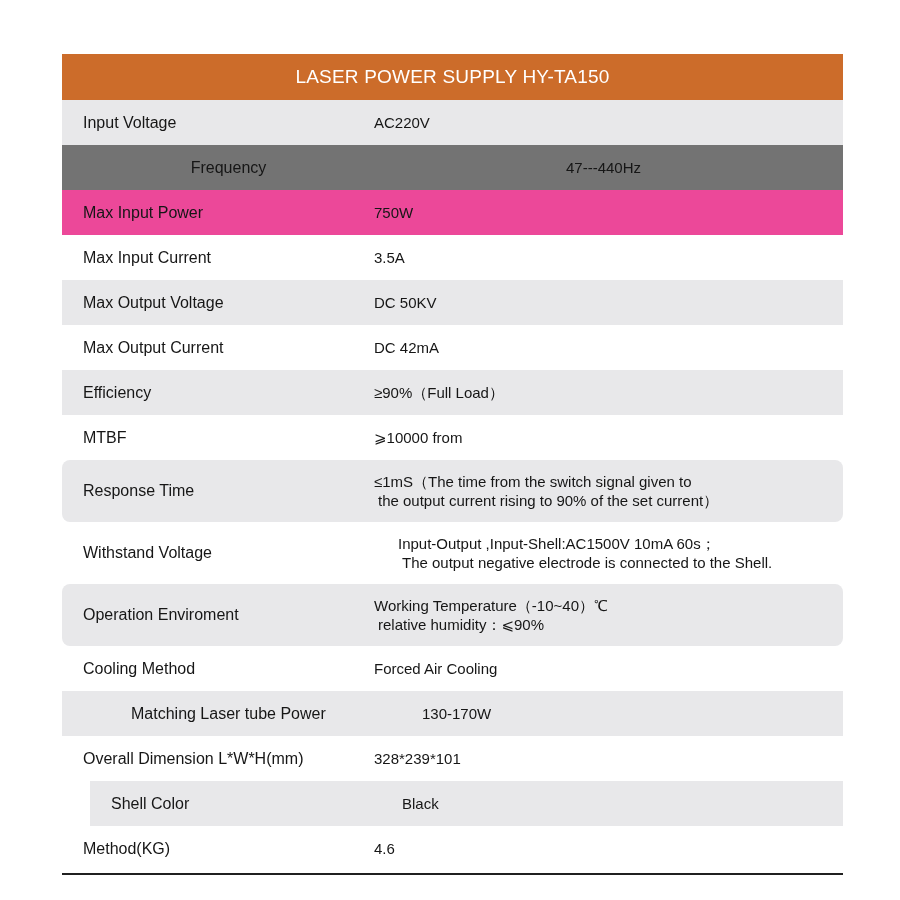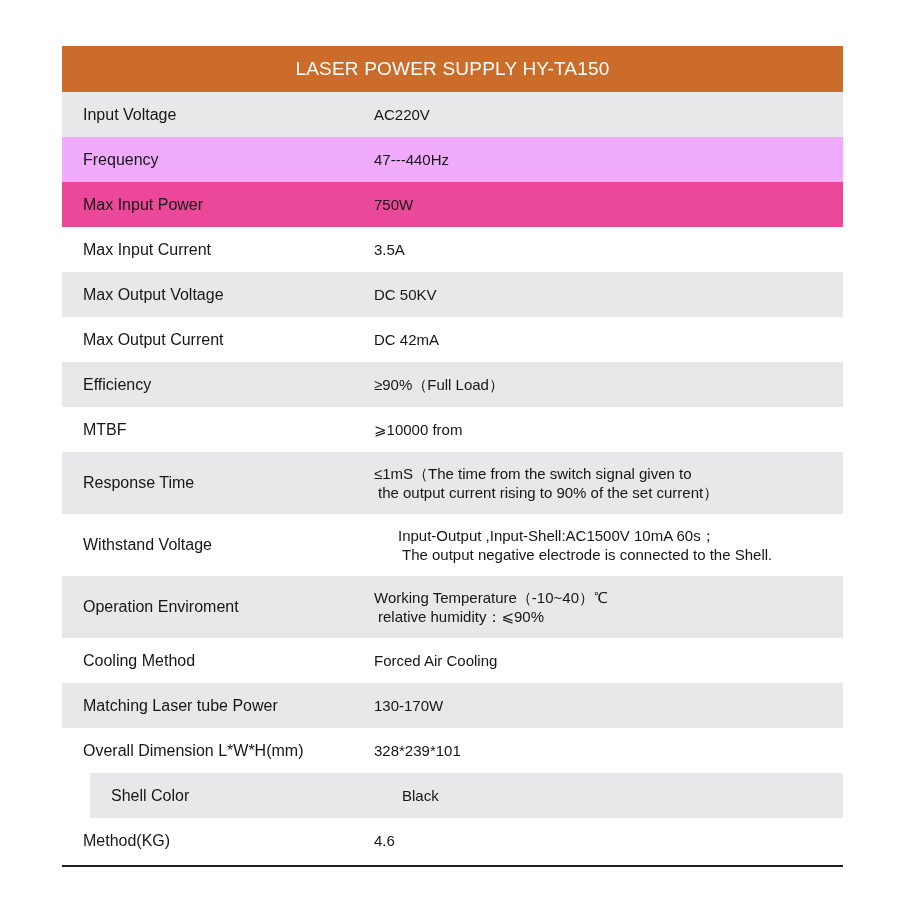--- a/index.html
+++ b/index.html
@@ -10,21 +10,21 @@
   body {
     width: 900px;
     height: 900px;
     font-family: "Liberation Sans", sans-serif;
     -webkit-font-smoothing: antialiased;
   }
 
   #spec-sheet {
     position: absolute;
     left: 62px;
-    top: 46px;
+    top: 54px;
     width: 781px;
   }
 
   
   .spec-title {
     height: 46px;
     line-height: 46px;
     text-align: center;
     color: #ffffff;
     font-size: 19px;
@@ -41,20 +41,21 @@
     display: flex;
     align-items: center;
     min-height: 45px;
     box-sizing: border-box;
   }
   .spec-row.stripe { background: #e8e8ea; }
   .spec-row.plain  { background: #ffffff; }
 
   .spec-row.tall {
     min-height: 62px;
+    border-radius: 8px;
   }
 
   .spec-label {
     flex: 0 0 312px;
     padding-left: 21px;
     box-sizing: border-box;
     font-size: 16px;
     color: #161616;
     font-weight: 400;
     line-height: 1.25;
@@ -91,21 +92,21 @@
 
 <div id="spec-sheet">
 
   <div class="spec-title" style="background: rgb(204, 108, 42); color: rgb(255, 255, 255);">LASER POWER SUPPLY HY-TA150</div>
 
   <div class="spec-table" id="spec-table">
       <div class="spec-row stripe" style="background: rgb(232, 232, 234);">
         <div class="spec-label">Input Voltage</div>
         <div class="spec-value">AC220V</div>
       </div>
-      <div class="spec-row plain" style="background: #f0abfc;">
+      <div class="spec-row plain" style="background: #737373; text-align: center;">
         <div class="spec-label">Frequency</div>
         <div class="spec-value">47---440Hz</div>
       </div>
       <div class="spec-row stripe" style="background: #ec4899;">
         <div class="spec-label">Max Input Power</div>
         <div class="spec-value">750W</div>
       </div>
       <div class="spec-row plain" style="background: rgb(255, 255, 255);">
         <div class="spec-label">Max Input Current</div>
         <div class="spec-value">3.5A</div>
@@ -135,21 +136,21 @@
         <div class="spec-value"><span class="flush-line">Input-Output ,Input-Shell:AC1500V 10mA 60s；</span><span class="cont-line">The output negative electrode is connected to the Shell.</span></div>
       </div>
       <div class="spec-row stripe tall" style="background: rgb(232, 232, 234);">
         <div class="spec-label">Operation Enviroment</div>
         <div class="spec-value"><span class="flush-line">Working Temperature（-10~40）℃</span><span class="cont-line">relative humidity：⩽90%</span></div>
       </div>
       <div class="spec-row plain" style="background: rgb(255, 255, 255);">
         <div class="spec-label">Cooling Method</div>
         <div class="spec-value">Forced Air Cooling</div>
       </div>
-      <div class="spec-row stripe" style="background: rgb(232, 232, 234);">
+      <div class="spec-row stripe" style="background: rgb(232, 232, 234); padding-left: 48px;">
         <div class="spec-label">Matching Laser tube Power</div>
         <div class="spec-value">130-170W</div>
       </div>
       <div class="spec-row plain" style="background: rgb(255, 255, 255);">
         <div class="spec-label">Overall Dimension  L*W*H(mm)</div>
         <div class="spec-value">328*239*101</div>
       </div>
       <div class="spec-row stripe" style="background: rgb(232, 232, 234); margin-left: 28px;">
         <div class="spec-label">Shell Color</div>
         <div class="spec-value">Black</div>

